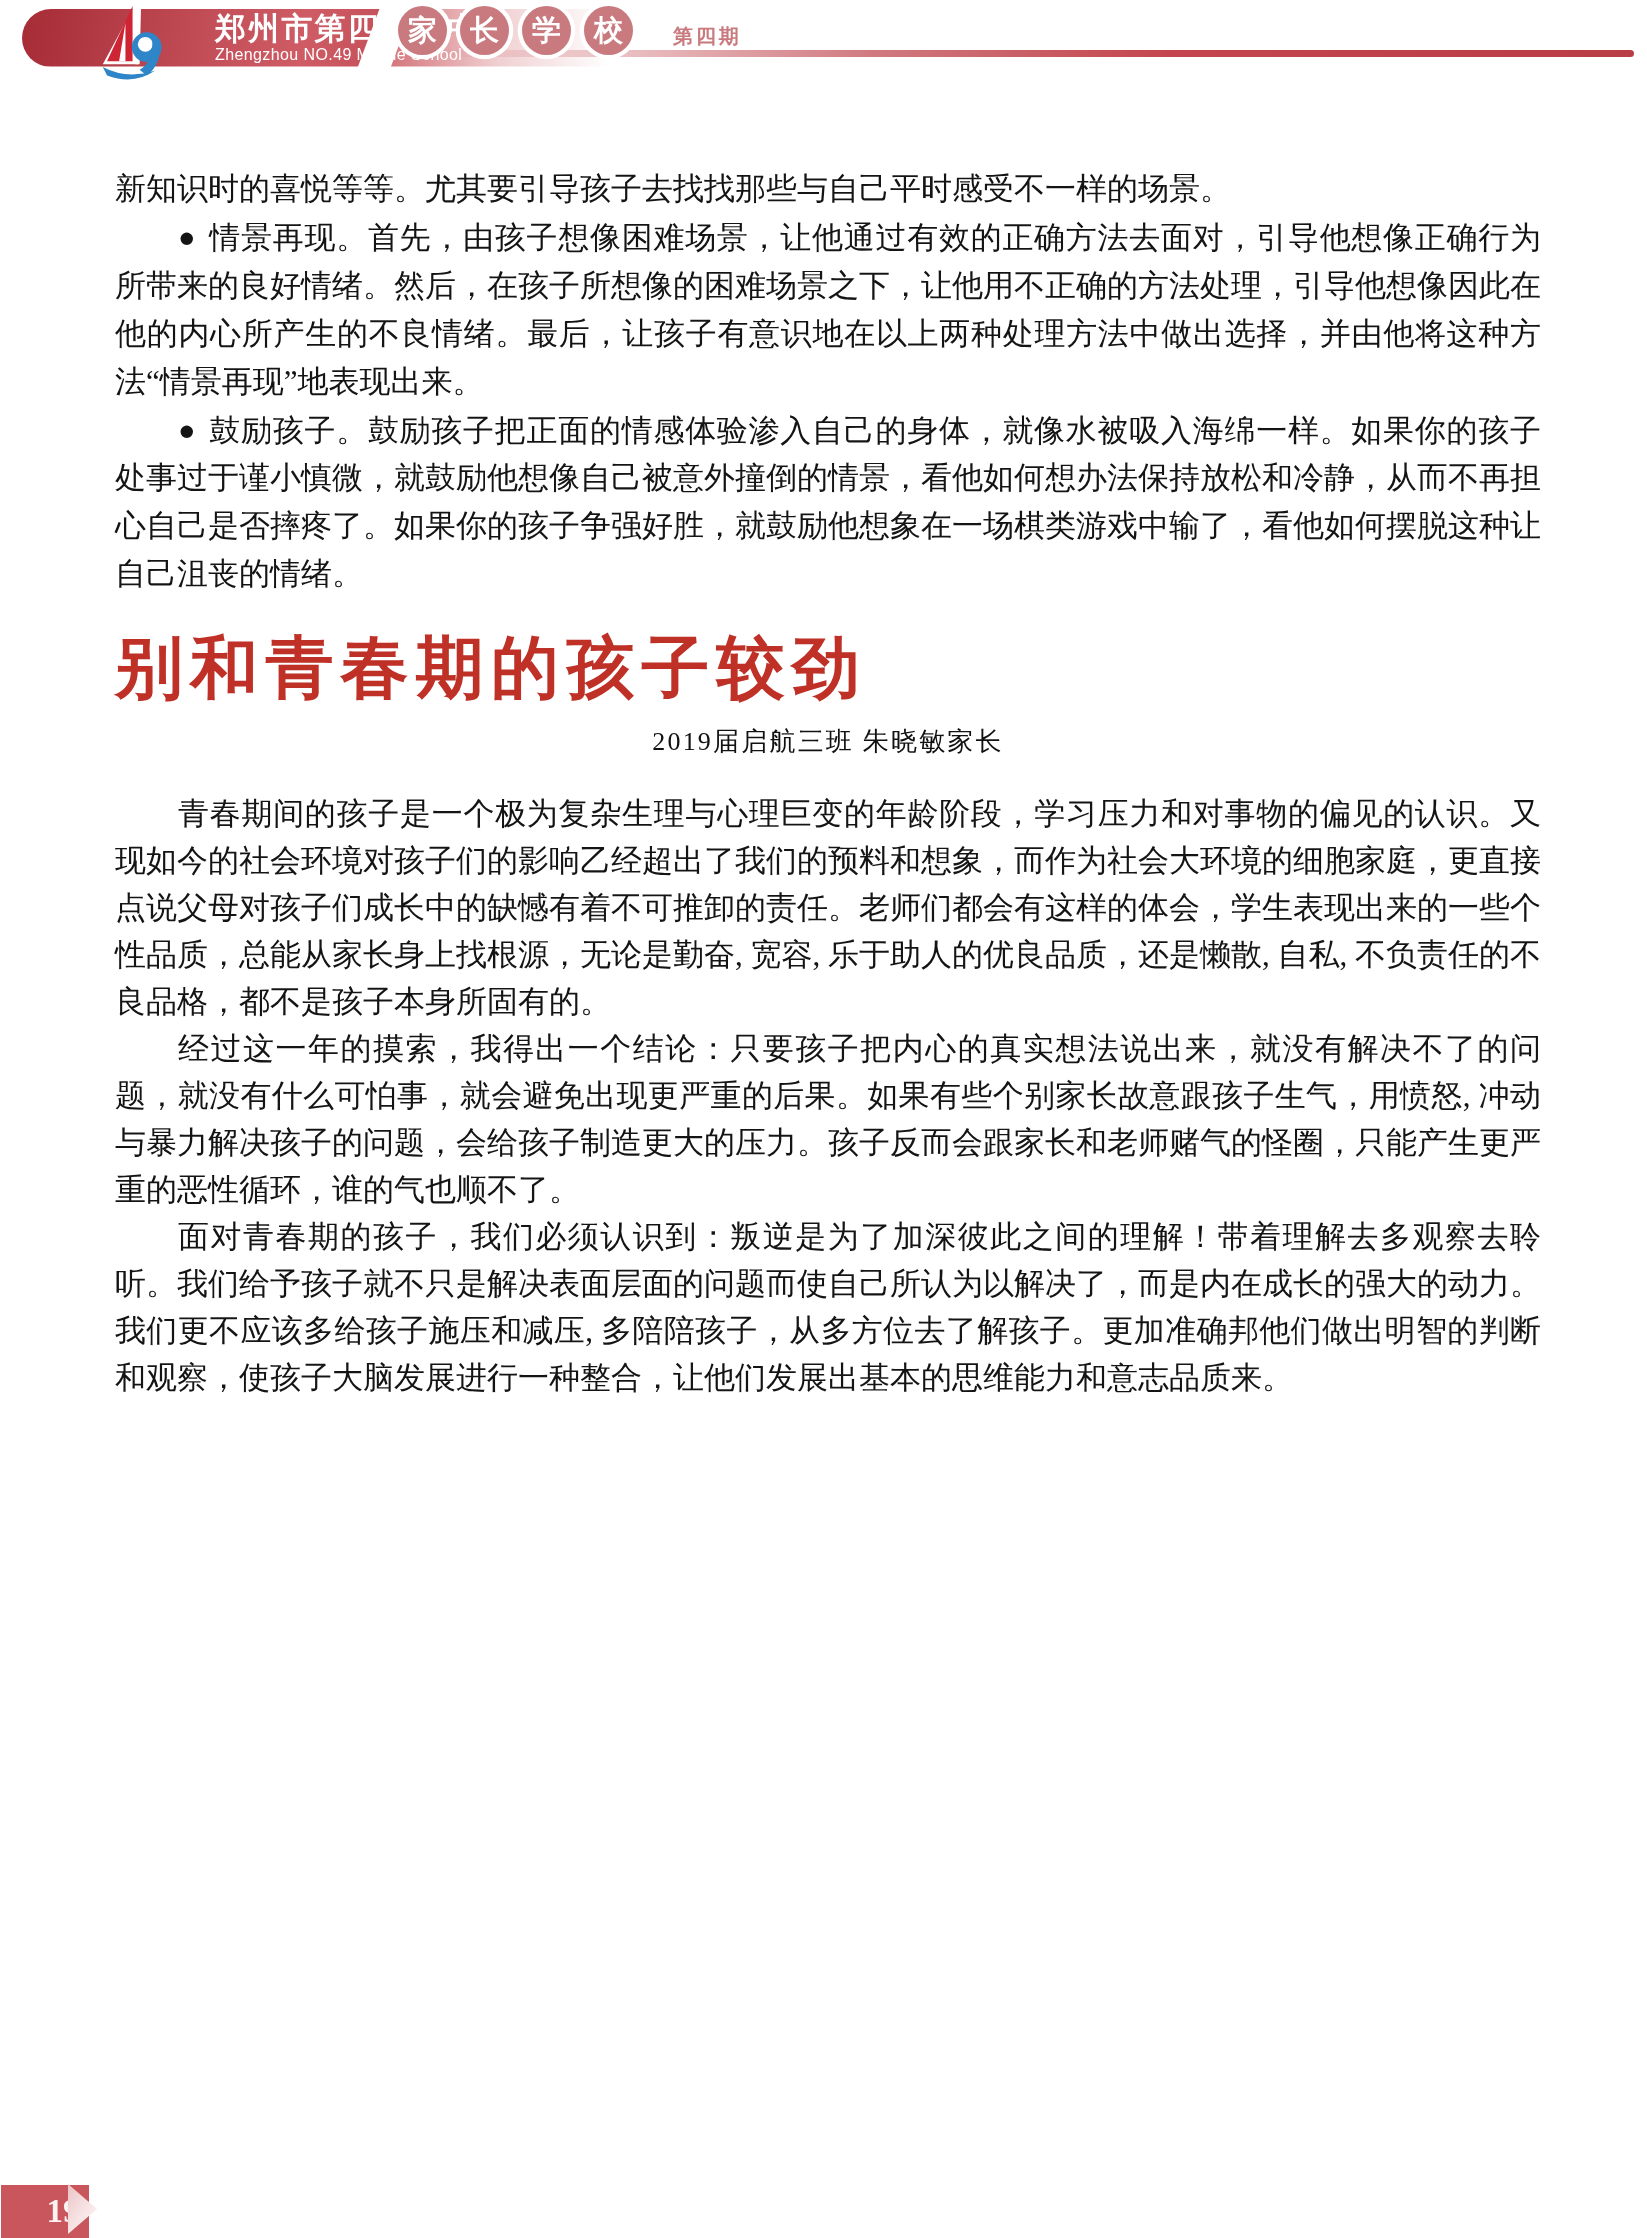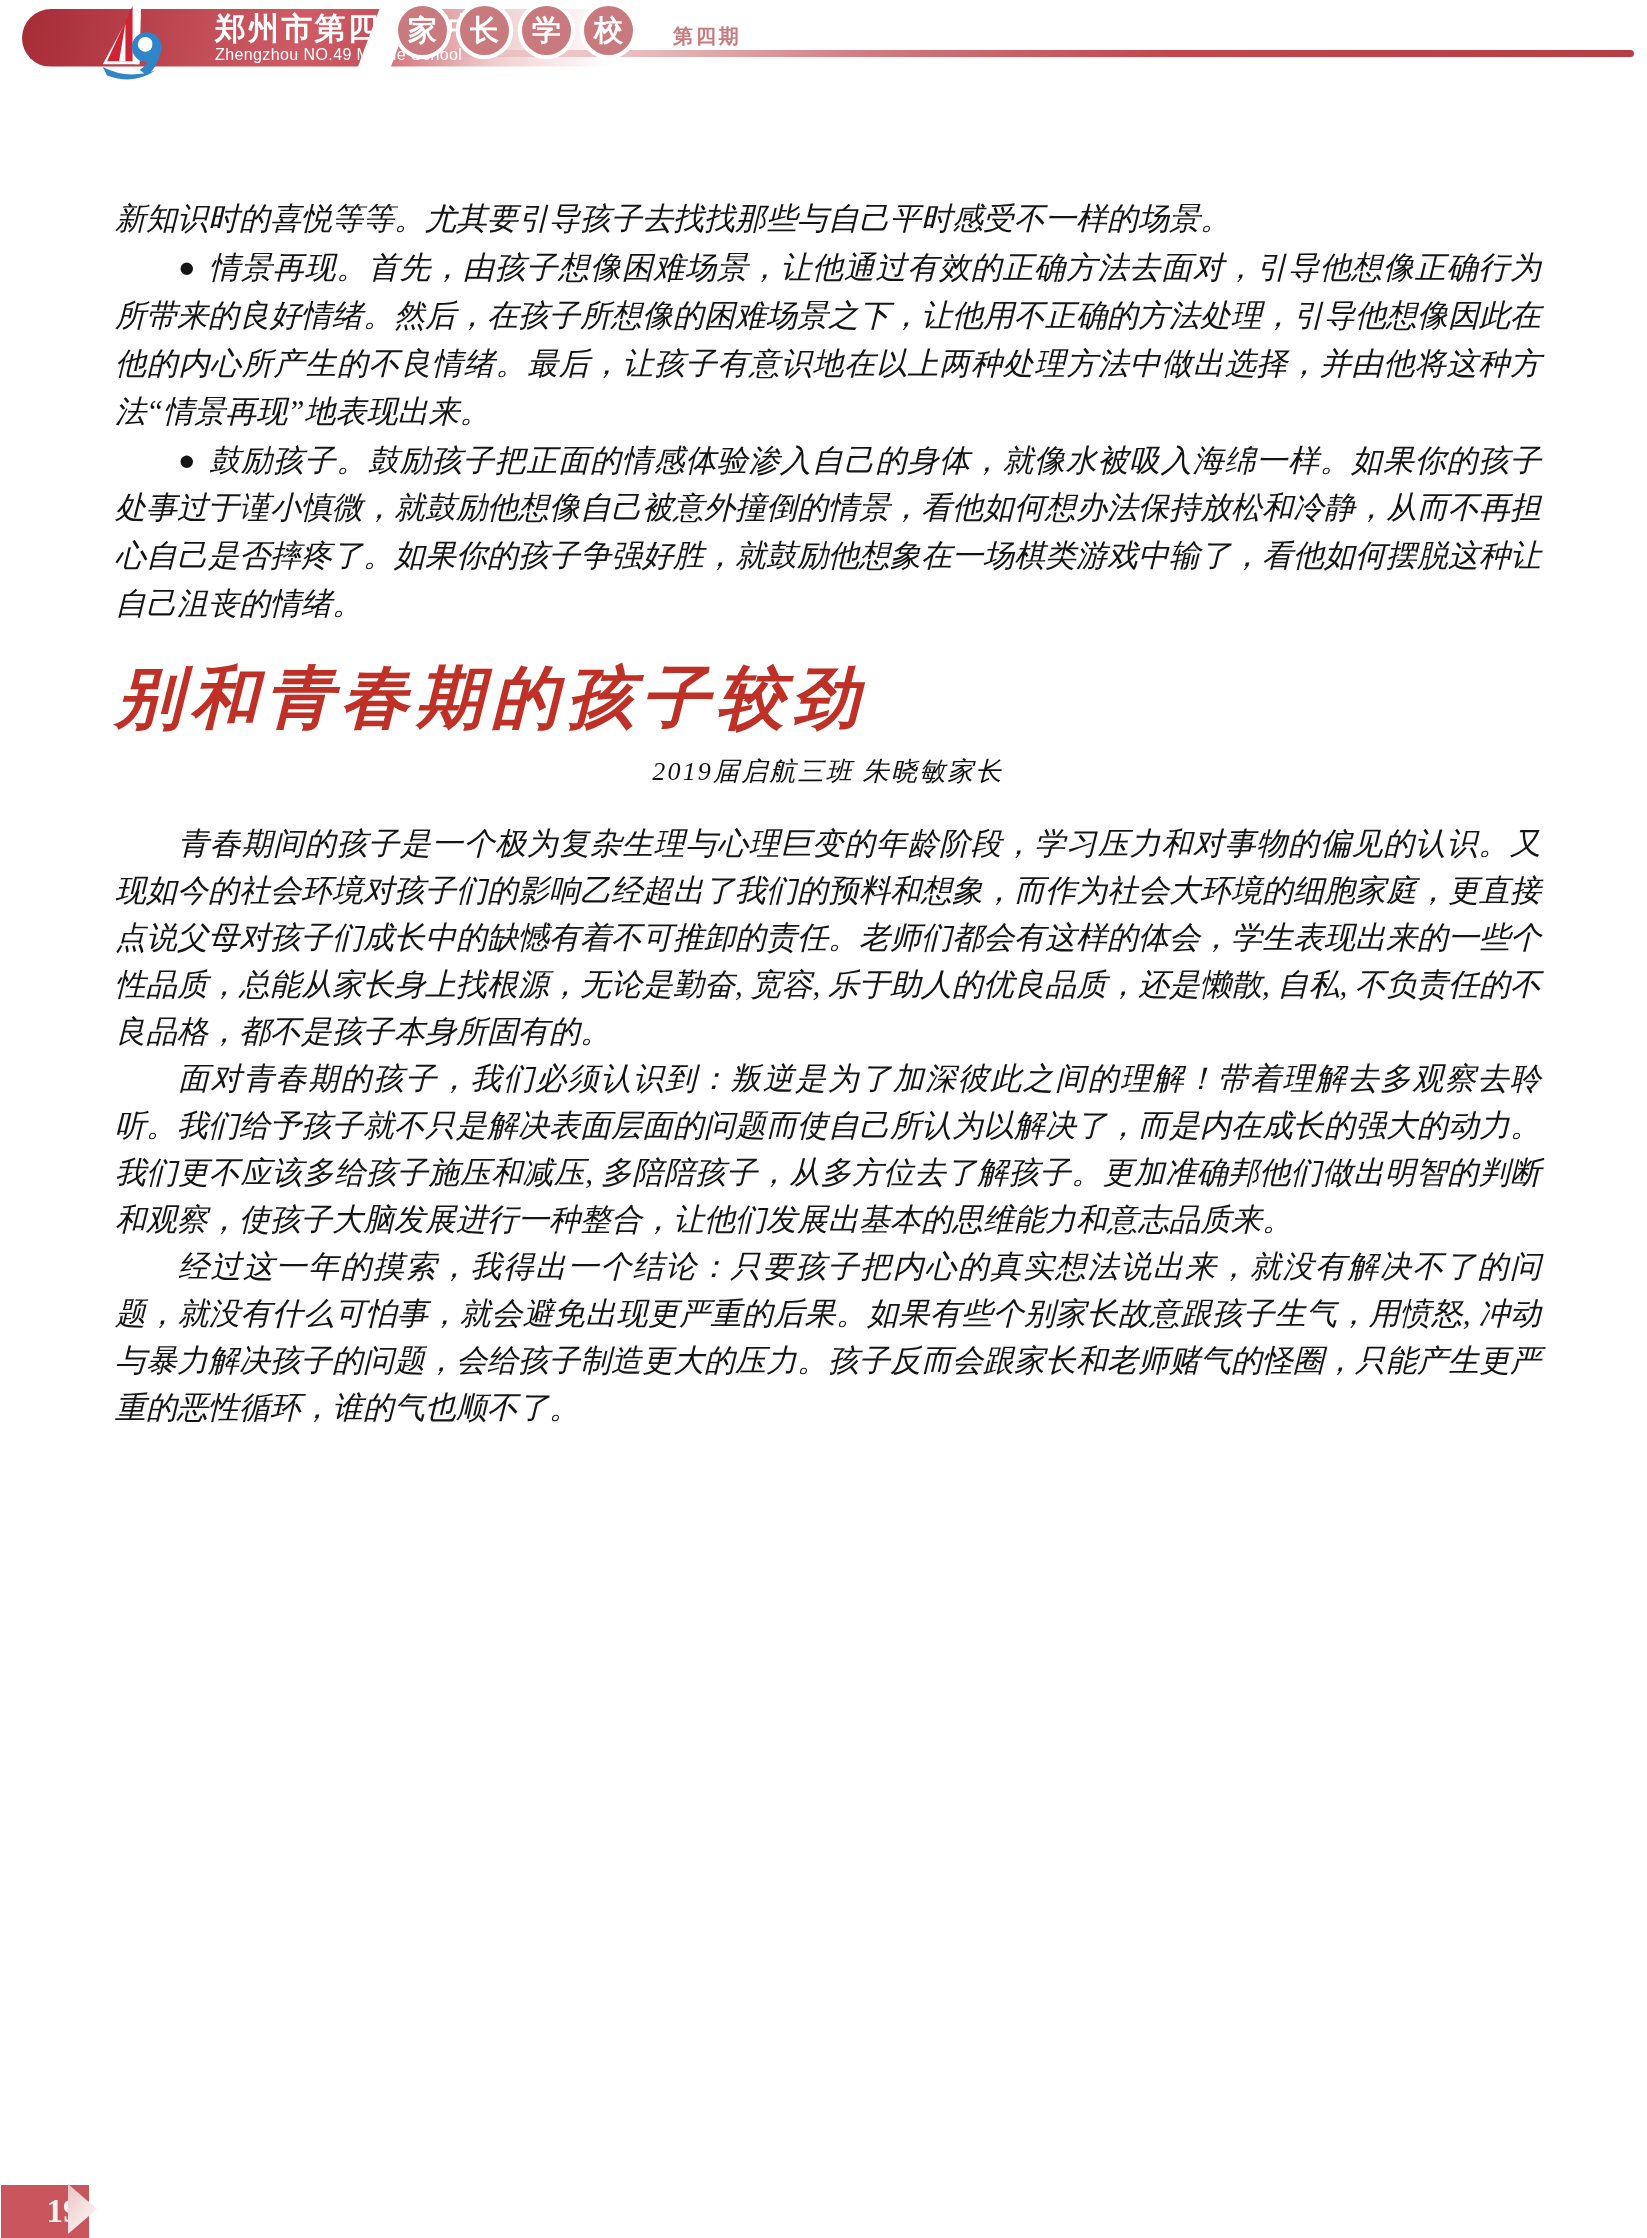--- a/index.html
+++ b/index.html
@@ -47,21 +47,21 @@
     color:#fff;font-size:29px;font-weight:bold;line-height:49px;text-align:center;
     font-family:"Liberation Sans","DejaVu Sans",sans-serif;
   }
   .issue-label{
     position:absolute;left:673px;top:23px;
     color:var(--badge-rose);font-size:20px;font-weight:bold;letter-spacing:2.9px;
     font-family:"Liberation Sans","DejaVu Sans",sans-serif;
   }
 
   
-  .content{position:absolute;left:115px;top:195px;width:1426px;font-style:italic;}
+  .content{position:absolute;left:115px;top:165px;width:1426px;}
   .content p{margin:0;}
   .intro-section p{font-size:31px;line-height:48px;text-align:justify;text-indent:63px;}
   .article-body p{font-size:31px;line-height:47px;text-align:justify;text-indent:63px;}
   .no-indent{text-indent:0 !important;}
   .bullet{display:inline-block;text-indent:0;margin-right:13px;font-size:29px;vertical-align:0.7px;}
   .article-title{
     margin:38px 0 0 0;
     font-size:68px;line-height:65px;font-weight:bold;
     letter-spacing:7.2px;color:var(--title-red);
   }
@@ -126,22 +126,22 @@
         <p class="body-p no-indent">新知识时的喜悦等等。尤其要引导孩子去找找那些与自己平时感受不一样的场景。</p>
         <p class="body-p"><span class="bullet">●</span>情景再现。首先，由孩子想像困难场景，让他通过有效的正确方法去面对，引导他想像正确行为所带来的良好情绪。然后，在孩子所想像的困难场景之下，让他用不正确的方法处理，引导他想像因此在他的内心所产生的不良情绪。最后，让孩子有意识地在以上两种处理方法中做出选择，并由他将这种方法“情景再现”地表现出来。</p>
         <p class="body-p"><span class="bullet">●</span>鼓励孩子。鼓励孩子把正面的情感体验渗入自己的身体，就像水被吸入海绵一样。如果你的孩子处事过于谨小慎微，就鼓励他想像自己被意外撞倒的情景，看他如何想办法保持放松和冷静，从而不再担心自己是否摔疼了。如果你的孩子争强好胜，就鼓励他想象在一场棋类游戏中输了，看他如何摆脱这种让自己沮丧的情绪。</p>
       </section>
 
     <h1 class="article-title">别和青春期的孩子较劲</h1>
     <div class="article-byline">2019届启航三班 朱晓敏家长</div>
 
     <section class="article-body">
         <p class="body-p">青春期间的孩子是一个极为复杂生理与心理巨变的年龄阶段，学习压力和对事物的偏见的认识。又现如今的社会环境对孩子们的影响乙经超出了我们的预料和想象，而作为社会大环境的细胞家庭，更直接点说父母对孩子们成长中的缺憾有着不可推卸的责任。老师们都会有这样的体会，学生表现出来的一些个性品质，总能从家长身上找根源，无论是勤奋, 宽容, 乐于助人的优良品质，还是懒散, 自私, 不负责任的不良品格，都不是孩子本身所固有的。</p>
+        <p class="body-p">经过这一年的摸索，我得出一个结论：只要孩子把内心的真实想法说出来，就没有解决不了的问题，就没有什么可怕事，就会避免出现更严重的后果。如果有些个别家长故意跟孩子生气，用愤怒, 冲动与暴力解决孩子的问题，会给孩子制造更大的压力。孩子反而会跟家长和老师赌气的怪圈，只能产生更严重的恶性循环，谁的气也顺不了。</p>
         <p class="body-p">面对青春期的孩子，我们必须认识到：叛逆是为了加深彼此之间的理解！带着理解去多观察去聆听。我们给予孩子就不只是解决表面层面的问题而使自己所认为以解决了，而是内在成长的强大的动力。我们更不应该多给孩子施压和减压, 多陪陪孩子，从多方位去了解孩子。更加准确邦他们做出明智的判断和观察，使孩子大脑发展进行一种整合，让他们发展出基本的思维能力和意志品质来。</p>
-        <p class="body-p">经过这一年的摸索，我得出一个结论：只要孩子把内心的真实想法说出来，就没有解决不了的问题，就没有什么可怕事，就会避免出现更严重的后果。如果有些个别家长故意跟孩子生气，用愤怒, 冲动与暴力解决孩子的问题，会给孩子制造更大的压力。孩子反而会跟家长和老师赌气的怪圈，只能产生更严重的恶性循环，谁的气也顺不了。</p>
       </section>
   </main>
 
   <footer>
     <div class="page-number">19</div>
     <div class="footer-triangle"></div>
   </footer>
 
 </div>
 

